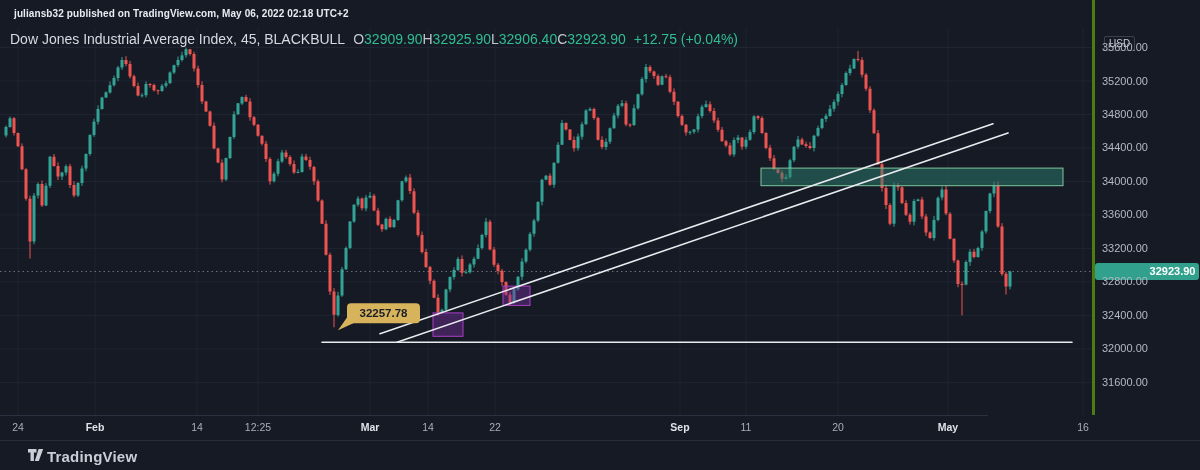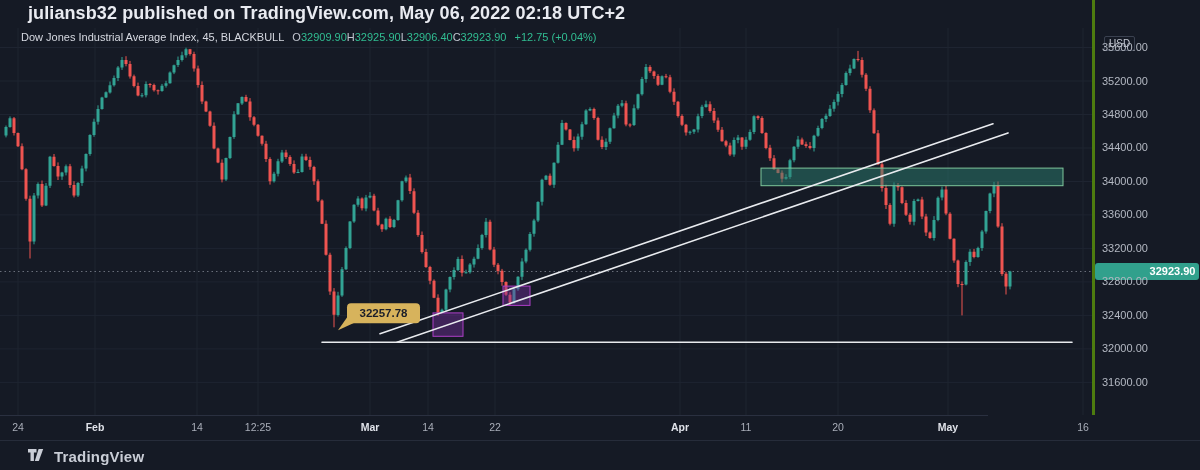--- a/index.html
+++ b/index.html
@@ -3,44 +3,44 @@
 <meta charset="utf-8">
 <style>
   html,body{margin:0;padding:0;background:#0f131c;}
   #app{
     position:relative;width:1200px;height:470px;overflow:hidden;
     background:#151a25;font-family:"Liberation Sans",sans-serif;
     -webkit-font-smoothing:antialiased;
   }
   
   #topbar{position:absolute;left:0;top:0;width:1200px;height:26px;display:flex;align-items:center;}
-  #topbar .pub{margin-left:28px;font-size:18px;font-weight:700;color:#e9ebf1;letter-spacing:.1px;}
+  #topbar .pub{margin-left:14px;font-size:10px;font-weight:700;color:#e9ebf1;letter-spacing:.1px;}
   
-  #legend{position:absolute;left:21px;top:31px;display:flex;align-items:flex-end;gap:8px;font-size:11px;z-index:5;white-space:nowrap;}
+  #legend{position:absolute;left:10px;top:31px;display:flex;align-items:flex-end;gap:8px;font-size:14px;z-index:5;white-space:nowrap;}
   #legend .title{color:#d6d9e1;}
   #legend .pair .k{color:#c2c6d0;}
   #legend .pair .v{color:#31bd92;}
   #legend .chg{color:#31bd92;}
   #ohlc-items{display:flex;gap:0;}
   
   #chart-svg{position:absolute;left:0;top:0;z-index:1;}
   
   #price-axis{position:absolute;left:1092px;top:0;width:108px;height:415px;border-left:3px solid #4d7c0f;z-index:4;}
   #price-axis .cur{position:absolute;left:9px;top:36px;font-size:10px;color:#c6cad4;border:1px solid #3a4150;border-radius:2px;padding:0 4px;line-height:13px;}
   .ptick{position:absolute;left:7px;font-size:11px;color:#b4b9c3;line-height:13px;}
   .chip{position:absolute;background:#31a08c;color:#ffffff;font-size:11px;font-weight:700;border-radius:3px;display:flex;align-items:center;justify-content:center;line-height:17px;}
   #chip-sym{left:0;top:263px;width:43px;height:17px;padding-left:48px;}
   #chip-price{left:51px;top:263px;width:53px;height:17px;}
   
   #time-axis{position:absolute;left:0;top:415px;width:988px;height:25px;border-top:1px solid #2a3040;z-index:4;}
   .ttick{position:absolute;top:5px;transform:translateX(-50%);font-size:10.5px;color:#a9aeb9;}
   .ttick.major{color:#dfe2e9;font-weight:700;}
   
   #footer{position:absolute;left:0;top:440px;width:1200px;height:30px;border-top:1px solid #262c3a;display:flex;align-items:center;}
-  #footer .logo{margin-left:28px;display:flex;align-items:center;gap:7px;}
+  #footer .logo{margin-left:28px;display:flex;align-items:center;}
   #footer .brand{font-size:15px;font-weight:700;color:#c9cdd6;letter-spacing:.2px;}
 </style>
 </head>
 <body>
 
 <div id="app">
 
   <div id="topbar">
     <span class="pub">juliansb32 published on TradingView.com, May 06, 2022 02:18 UTC+2</span>
   </div>
@@ -113,21 +113,21 @@
     </div>
 
   <div id="time-axis">
       <div class="ttick" style="left: 18px;">24</div>
       <div class="ttick major" style="left: 95px;">Feb</div>
       <div class="ttick" style="left: 197px;">14</div>
       <div class="ttick" style="left: 258px;">12:25</div>
       <div class="ttick major" style="left: 370px;">Mar</div>
       <div class="ttick" style="left: 428px;">14</div>
       <div class="ttick" style="left: 495px;">22</div>
-      <div class="ttick major" style="left: 680px;">Apr</div>
+      <div class="ttick major" style="left: 680px;">Sep</div>
       <div class="ttick" style="left: 746px;">11</div>
       <div class="ttick" style="left: 838px;">20</div>
       <div class="ttick major" style="left: 948px;">May</div>
       <div class="ttick" style="left: 1083px;">16</div>
     </div>
 
   <div id="footer">
     <div class="logo">
       <svg width="19" height="16" viewBox="0 0 19 16">
         <path fill="#c9cdd6" d="M0 1 h8.5 v3.4 h-2.6 v8.6 h-3.4 v-8.6 H0 Z"></path>

